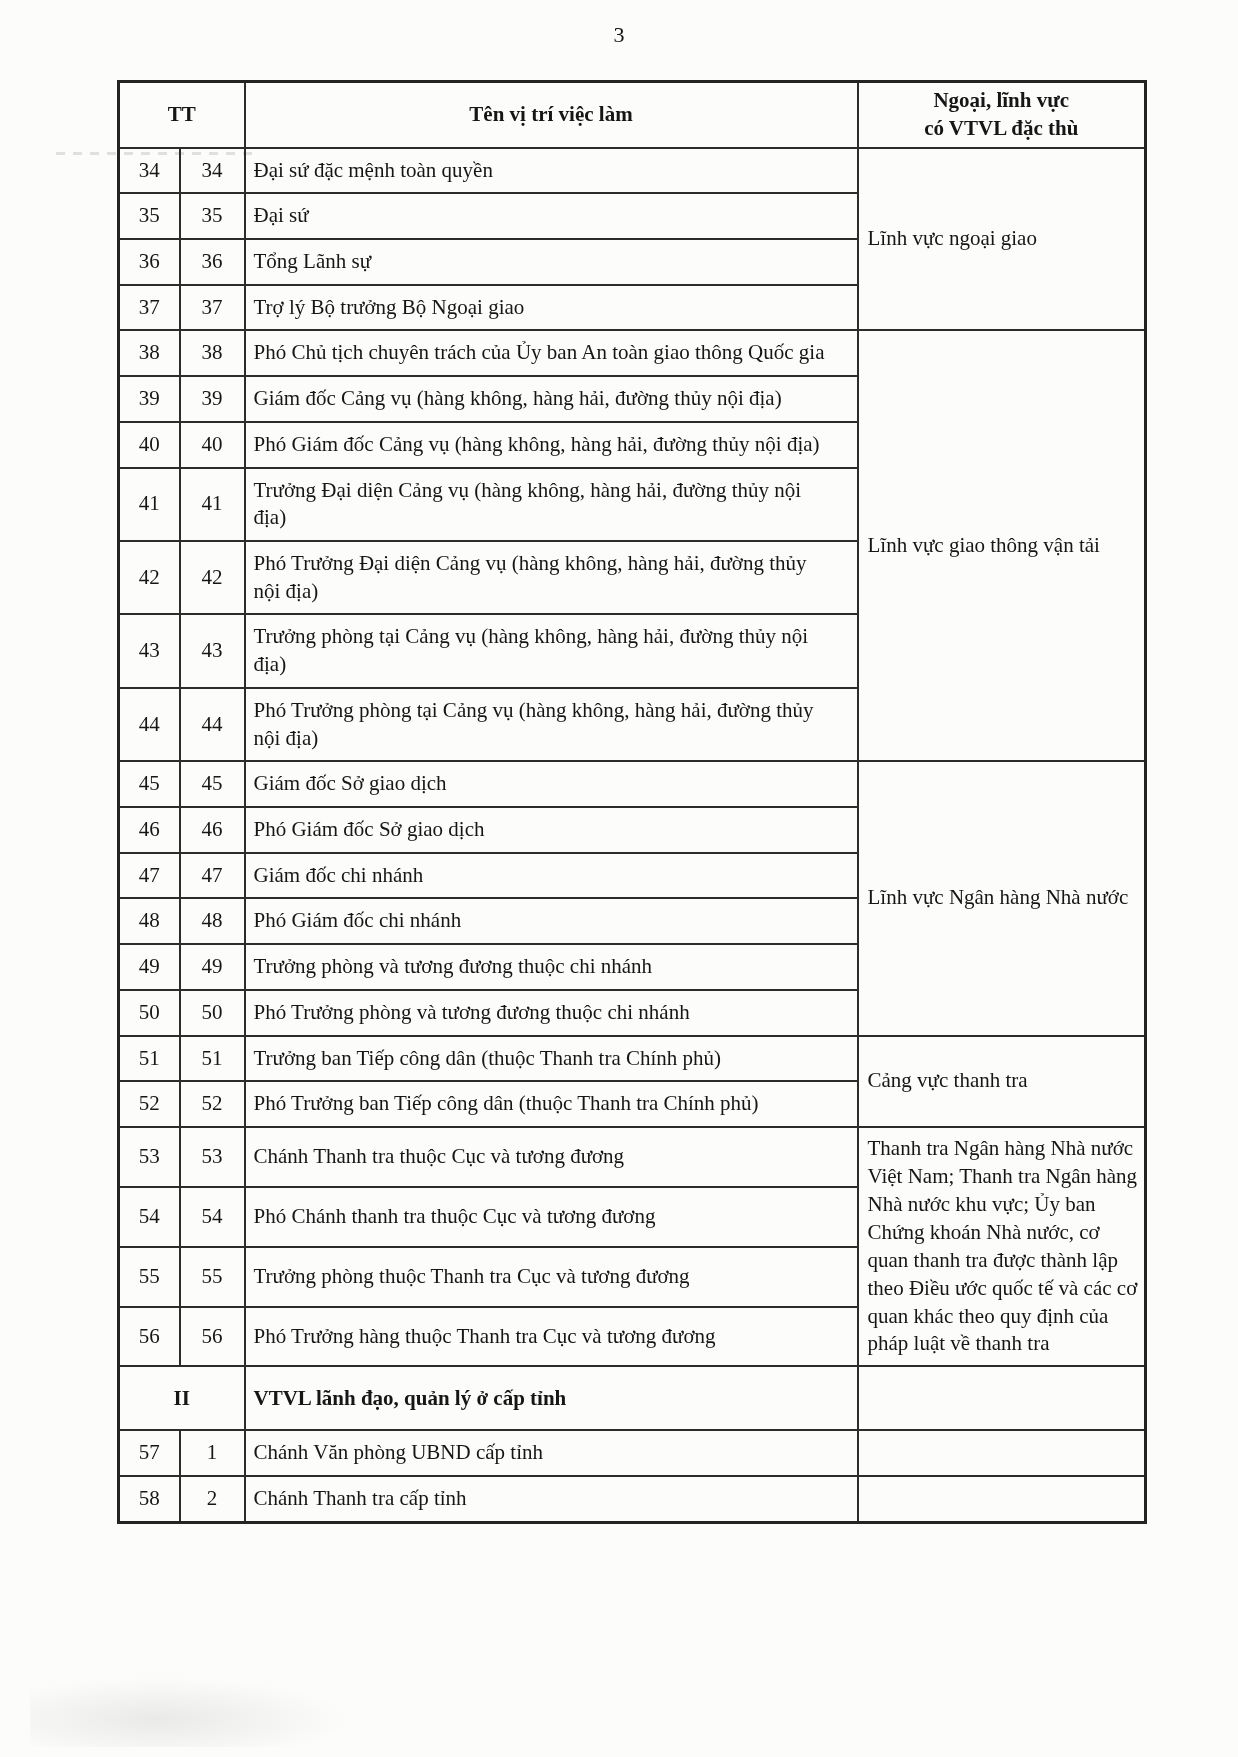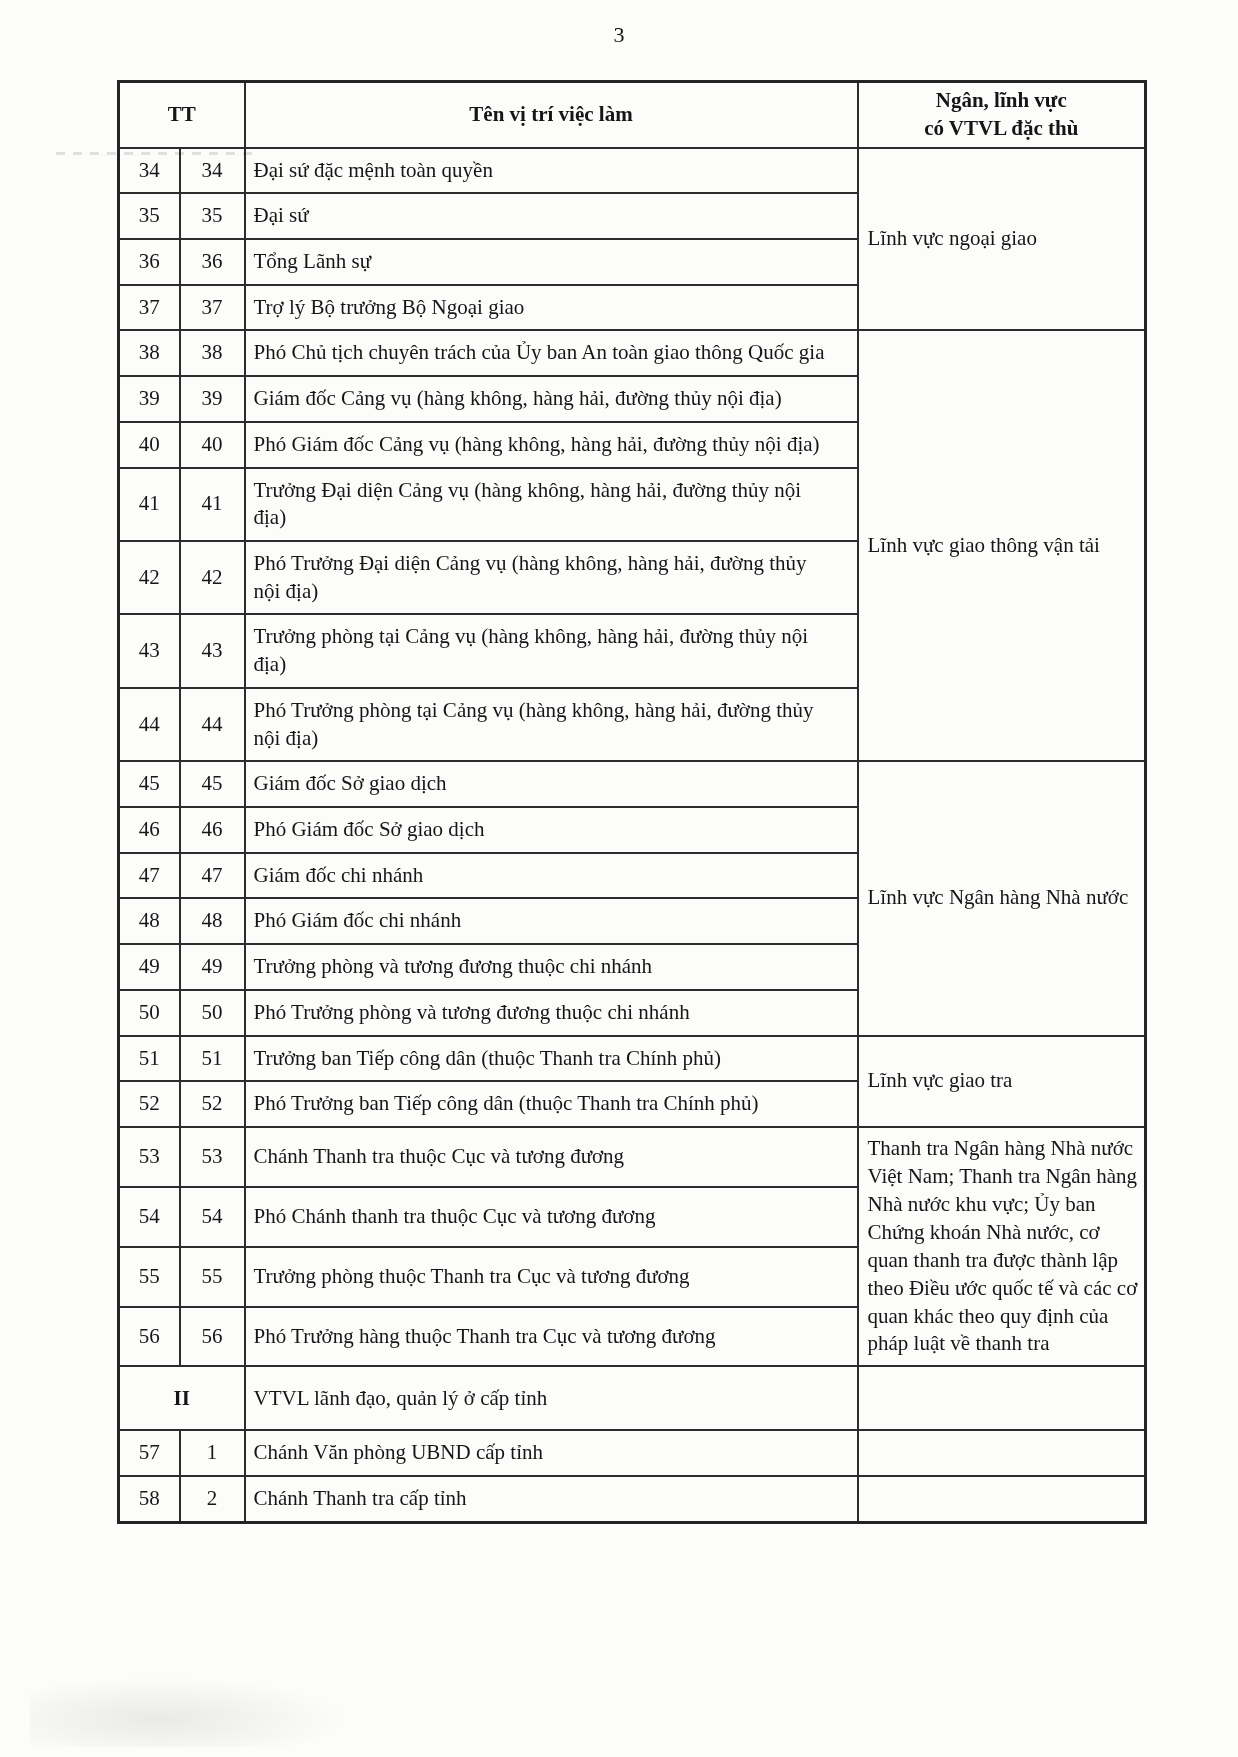--- a/index.html
+++ b/index.html
@@ -60,21 +60,21 @@
     font-weight: bold;
     text-align: center;
     padding: 4px 6px;
   }
   .doc-table tbody tr { height: 40px; }
   .doc-table tr.section-row { height: 64px; }
   td.tt { text-align: center; padding: 4px 2px; }
   td.name { text-align: left; padding: 8px 18px 8px 8px; }
   td.field { text-align: left; padding: 7px 6px 7px 9px; line-height: 1.33; margin-top: 33px; }
   td.section-num { font-weight: bold; }
-  td.section-name { font-weight: normal; }
+  td.section-name { font-weight: bold; }
 </style>
 </head>
 <body>
 
 <div class="page">
   <div class="page-number">3</div>
   <div class="scan-dashes"></div>
   <div class="scan-smudge"></div>
 
   <table class="doc-table">
@@ -82,21 +82,21 @@
       <col style="width:61px">
       <col style="width:65px">
       <col style="width:613px">
       <col style="width:288px">
     </colgroup>
     <thead>
       <tr>
         <th colspan="2">TT</th>
         <th>Tên vị trí việc làm</th>
         <th>
-          <div>Ngân, lĩnh vực</div>
+          <div>Ngoại, lĩnh vực</div>
           <div>có VTVL đặc thù</div>
         </th>
       </tr>
     </thead>
     <tbody>
         <tr class="item-row">
           <td class="tt">34</td>
           <td class="tt">34</td>
           <td class="name">Đại sứ đặc mệnh toàn quyền</td>
           <td class="field" rowspan="4">Lĩnh vực ngoại giao</td>
@@ -180,21 +180,21 @@
         </tr>
         <tr class="item-row">
           <td class="tt">50</td>
           <td class="tt">50</td>
           <td class="name">Phó Trưởng phòng và tương đương thuộc chi nhánh</td>
         </tr>
         <tr class="item-row">
           <td class="tt">51</td>
           <td class="tt">51</td>
           <td class="name">Trưởng ban Tiếp công dân (thuộc Thanh tra Chính phủ)</td>
-          <td class="field" rowspan="2">Lĩnh vực giao tra</td>
+          <td class="field" rowspan="2">Cảng vực thanh tra</td>
         </tr>
         <tr class="item-row">
           <td class="tt">52</td>
           <td class="tt">52</td>
           <td class="name">Phó Trưởng ban Tiếp công dân (thuộc Thanh tra Chính phủ)</td>
         </tr>
         <tr class="item-row">
           <td class="tt">53</td>
           <td class="tt">53</td>
           <td class="name">Chánh Thanh tra thuộc Cục và tương đương</td>

